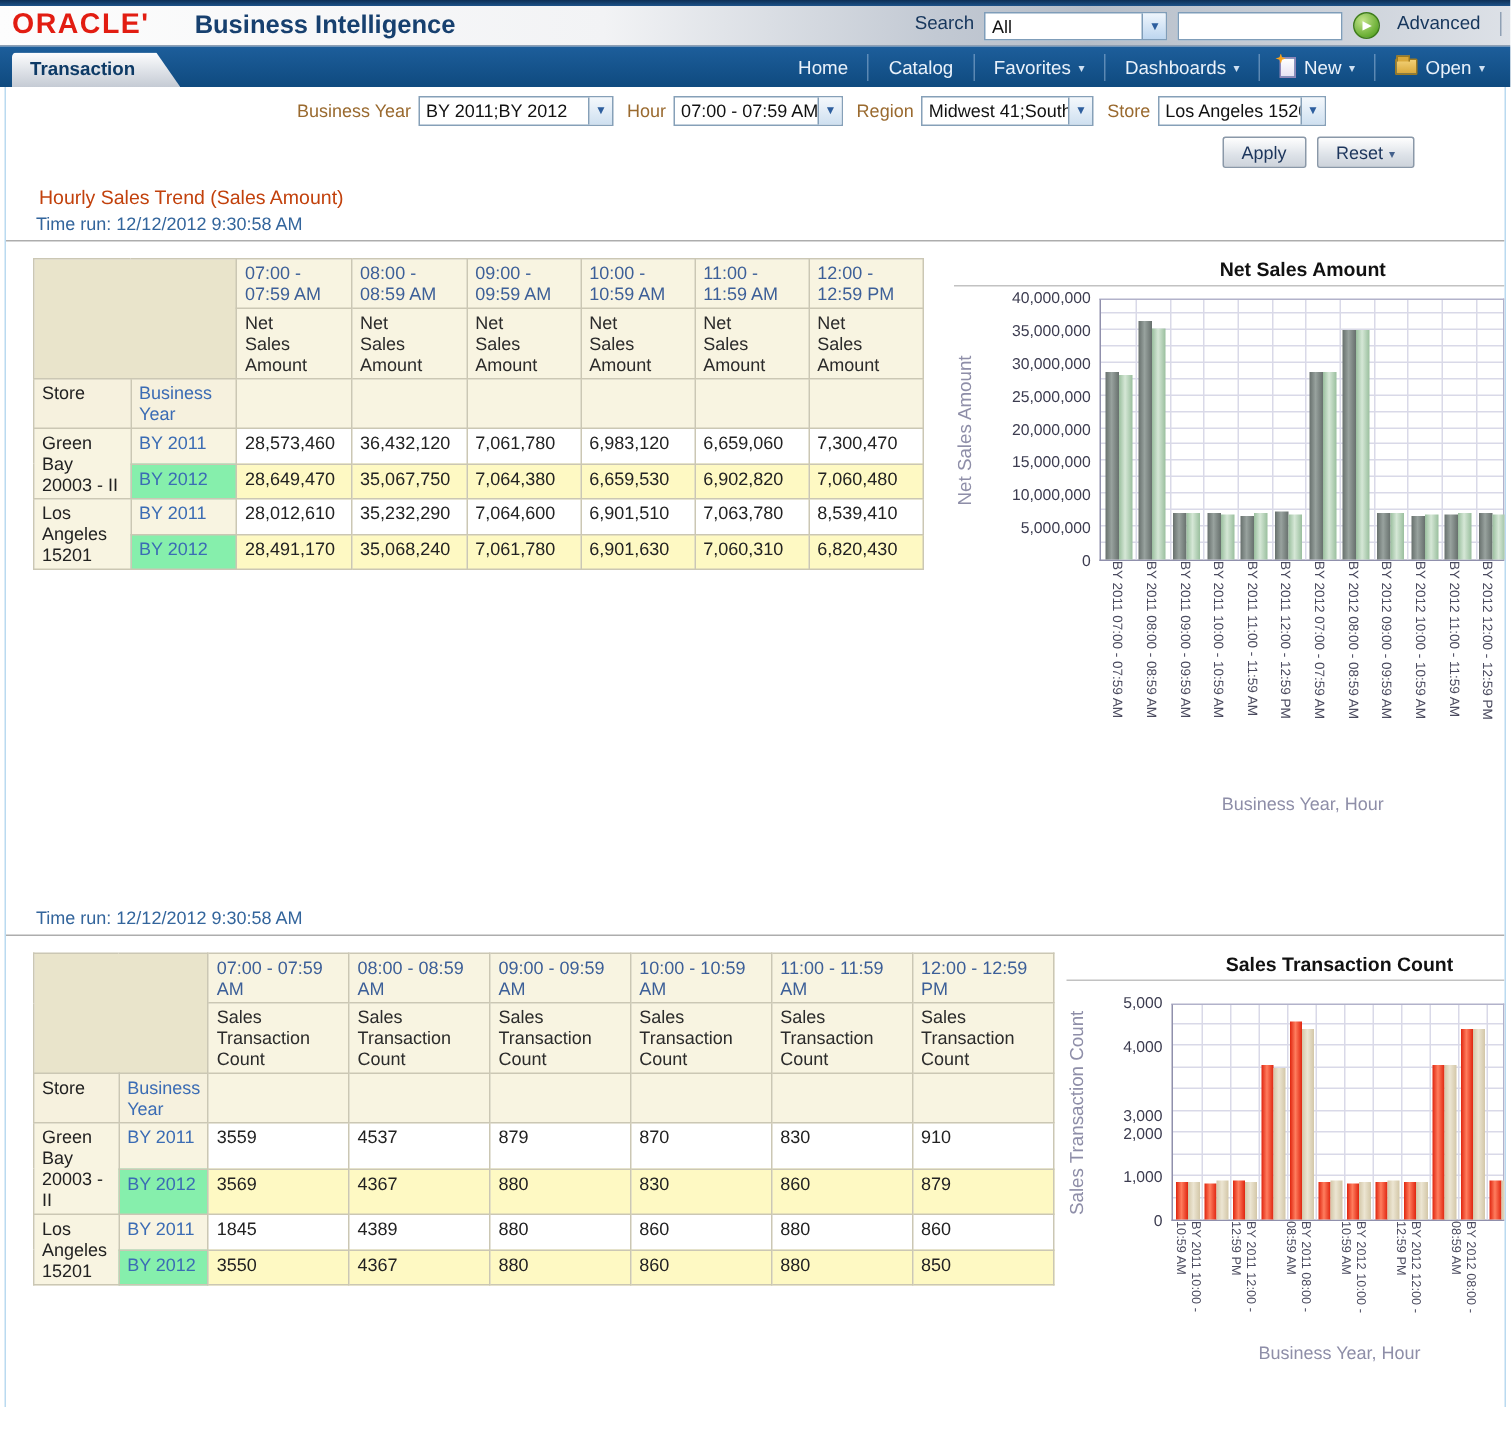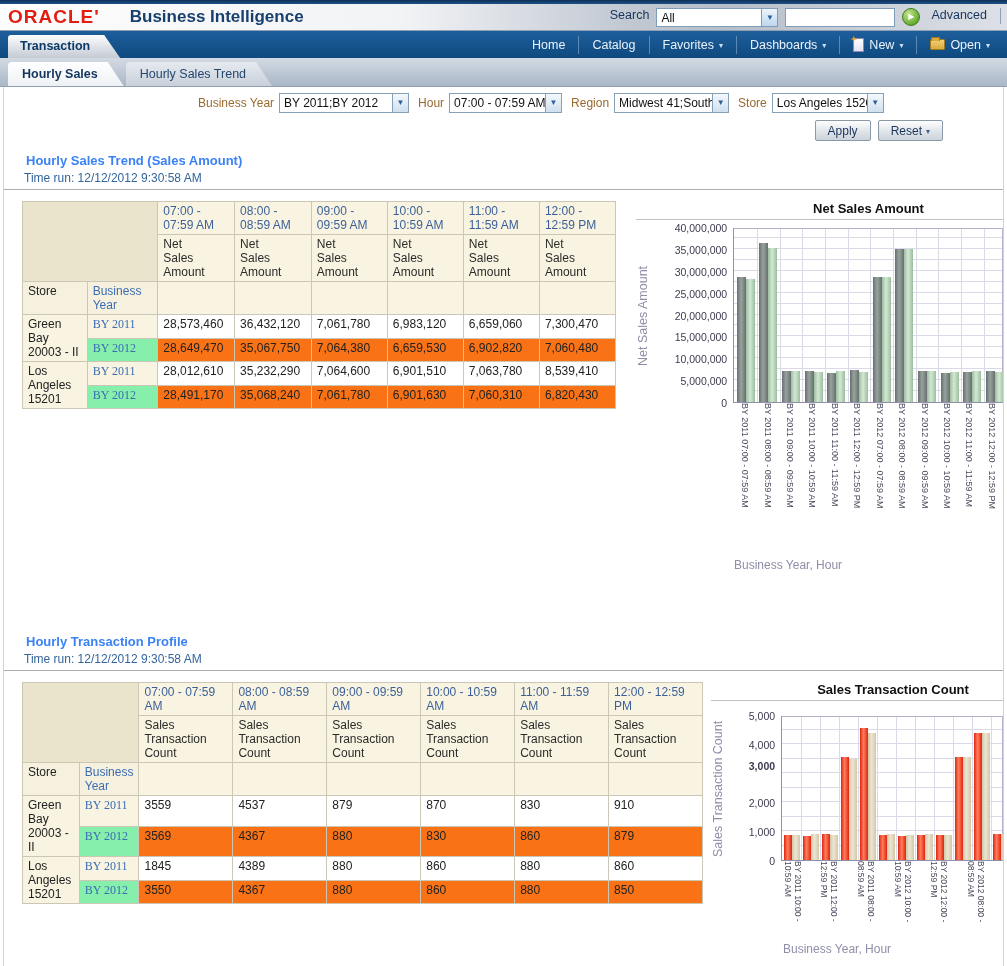--- a/index.html
+++ b/index.html
@@ -62,58 +62,58 @@
   .fcombo .arrow { width:16px; border-left:1px solid #86a0b8; background:linear-gradient(#f4f8fc,#cfe0f0);
                    color:#2d5e9e; font-size:8px; display:flex; align-items:center; justify-content:center; }
   .w-bizyear .val { width:112px; } .w-hour .val { width:95px; } .w-region .val { width:97px; } .w-store .val { width:94px; }
   .actions-row { display:flex; justify-content:flex-end; gap:7px; margin:7px 60px 0 0; }
   .btn { height:21px; padding:2px 12px; font-size:12px; color:#1c355c; border:1px solid #8a98a8; border-radius:2px;
          background:linear-gradient(#fefefe,#dde2e8 60%,#cdd3db); display:flex; align-items:center; gap:4px; }
   .btn .chevd { font-size:8px; color:#44618c; margin-top:2px; }
 
   .section { margin-top:12px; }
   .sec2 { margin-top:62px; }
-  .sec-title { font-size:13px; font-weight:bold; color:#3b82f6; margin-left:22px; }
+  .sec-title { font-size:13px; font-weight:normal; color:#c2410c; margin-left:22px; }
   .time-run { font-size:12px; color:#33659c; margin:3px 0 0 20px; }
   .sec-rule { height:1px; background:#adadad; margin-top:4px; }
   .section-body { display:flex; align-items:flex-start; margin-top:11px; padding-left:18px; }
 
   
   table.pivot { border-collapse:collapse; border:1px solid #a5a18c; font-size:12px; color:#222; }
   table.pivot th, table.pivot td { border:1px solid #cbc7b4; padding:2px 5px; vertical-align:top; text-align:left; font-weight:normal; }
   .corner { background:#e9e4cb; }
   .colhead { background:#f8f4e1; color:#3c5f98; }
   .measure { background:#f8f4e1; color:#2b2b2b; word-spacing:200px; }
   .storehead { background:#f6f1de; color:#222; }
   .yearhead { background:#f6f1de; color:#3b6cb4; }
   .emptyhead { background:#f8f4e1; }
   td.storecell { background:#f8f4e1; color:#222; }
-  td.yearcell { color:#3b6cb4;font-family:Liberation Serif, serif; }
+  td.yearcell { color:#3b6cb4; }
   tr.y0 td.yearcell { background:#f8f4e1; }
   tr.y1 td.yearcell { background:#86efac; }
   td.val { text-align:right; padding-right:6px; }
   tr.y0 td.val { background:#fff; }
-  tr.y1 td.val { background:#f97316; }
+  tr.y1 td.val { background:#fef9c3; }
 
   
   .chart { position:relative; }
   .chart-title { font-size:13px; font-weight:bold; color:#111; text-align:center; }
   .chart-rule { height:1px; background:#c2c2c2; margin-top:3px; }
   .chart-grid-row { display:flex; align-items:stretch; }
   .ylab { writing-mode:vertical-rl; transform:rotate(180deg); font-size:12.5px; color:#8e8ea8; text-align:center; }
   .yticks { position:relative; }
   .ytick { position:absolute; right:6px; font-size:10.5px; color:#3c3c50; white-space:nowrap; }
   .plot { position:relative; background:#fff; border:1px solid #b2b2ca; border-left:1px solid #9090ac; border-bottom:1px solid #9090ac; }
   .gl-h { position:absolute; left:0; right:0; height:1px; background:#d9d9e8; }
   .gl-v { position:absolute; top:0; bottom:0; width:1px; background:#d9d9e8; }
   .bar { position:absolute; bottom:0; }
   .xlabels { display:flex; }
   .xslot { display:flex; justify-content:center; overflow:visible; }
   .xlab { writing-mode:vertical-rl; text-orientation:mixed; font-size:9px; color:#4a4a5e; line-height:10px; }
-  .xcaption { font-size:12px; color:#8e8ea8; text-align:left; margin-top:5px; }
+  .xcaption { font-size:12px; color:#8e8ea8; text-align:center; margin-top:5px; }
 </style>
 </head>
 <body>
 
 <div class="page">
   <div class="topstrip"></div>
 
   <div class="masthead">
     <span class="logo">ORACLE'</span>
     <span class="product">Business Intelligence</span>
@@ -153,24 +153,20 @@
           <span class="chev">▾</span>
         </div>
         <div class="nav-item">
           <span class="nicon open-folder-icon"></span>
           <span>Open</span>
           <span class="chev">▾</span>
         </div>
       </div>
   </div>
 
-  <div class="subtabs">
-      <div class="subtab active">Hourly Sales</div>
-      <div class="subtab inactive">Hourly Sales Trend</div>
-    </div>
 
   <div class="content">
     <div class="filters-row">
         <div class="fgroup">
           <span class="flabel">Business Year</span>
           <div class="fcombo w-bizyear">
             <span class="val">BY 2011;BY 2012</span>
             <span class="arrow">▼</span>
           </div>
         </div>
@@ -401,21 +397,20 @@
               <div class="xslot" style="width: 22.6667px;">
                 <span class="xlab" style="font-size: 9px; height: 146px;">BY 2012 12:00 - 12:59 PM</span>
               </div>
             </div>
             <div class="xcaption" style="margin-left: 98px;">Business Year, Hour</div>
           </div>
       </div>
     </div>
 
     <div class="section sec2">
-      <div class="sec-title">Hourly Transaction Profile</div>
       <div class="time-run">Time run: 12/12/2012 9:30:58 AM</div>
       <div class="sec-rule"></div>
       <div class="section-body">
         <div id="table1">
             <table class="pivot t1">
               <colgroup>
                 <col style="width: 57px;">
                 <col style="width: 52px;">
                 <col style="width: 96px;">
                 <col style="width: 96px;">
@@ -497,21 +492,21 @@
           </div>
         <div class="chart" id="chart1" style="margin-left:8px; width:292px;">
             <div class="chart-title" style="margin-left: 72px;">Sales Transaction Count</div>
             <div class="chart-rule"></div>
             <div class="chart-grid-row" style="margin-top: 15px;">
               <div class="ylab" style="width: 18px; height: 145px;">Sales Transaction Count</div>
               <div class="yticks" style="width: 54px; height: 145px;">
                 <div class="ytick" style="bottom: -6px;">0</div>
                 <div class="ytick" style="bottom: 23px;">1,000</div>
                 <div class="ytick" style="bottom: 52px;">2,000</div>
-                <div class="ytick" style="bottom: 89px; font-weight: bold;">3,000</div>
+                <div class="ytick" style="bottom: 64px;">3,000</div>
                 <div class="ytick" style="bottom: 110px;">4,000</div>
                 <div class="ytick" style="bottom: 139px;">5,000</div>
               </div>
               <div class="plot" style="width: 228px; height: 145px;">
                 <div class="gl-h" style="bottom: 14.5px;"></div>
                 <div class="gl-h" style="bottom: 29px;"></div>
                 <div class="gl-h" style="bottom: 43.5px;"></div>
                 <div class="gl-h" style="bottom: 58px;"></div>
                 <div class="gl-h" style="bottom: 72.5px;"></div>
                 <div class="gl-h" style="bottom: 87px;"></div>

